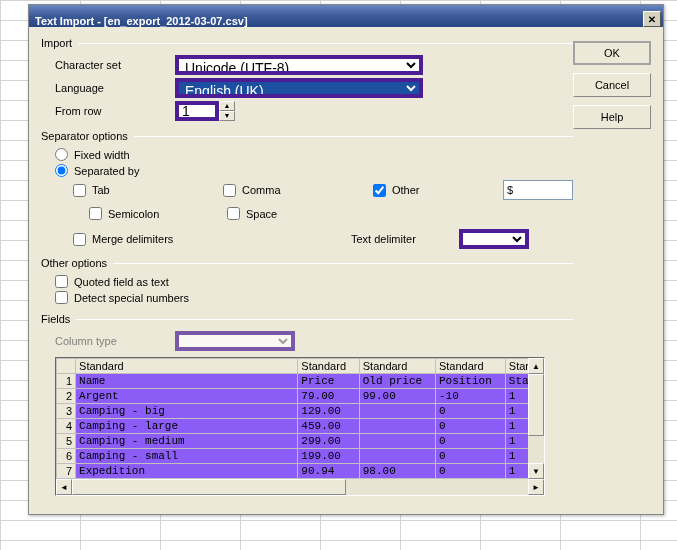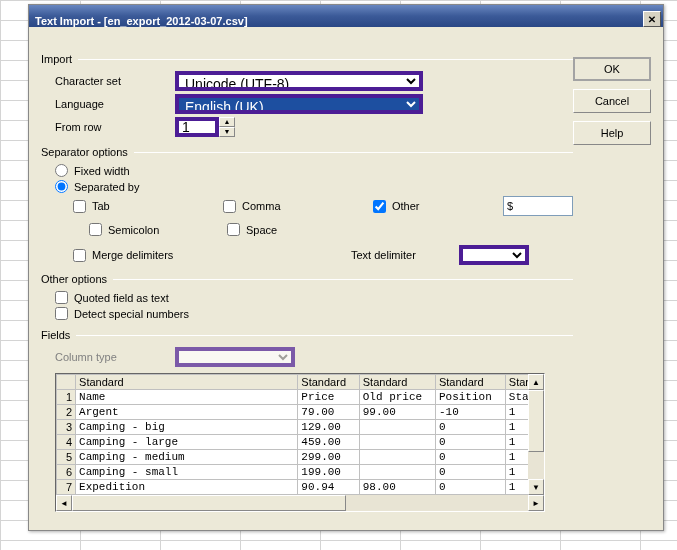--- a/index.html
+++ b/index.html
@@ -46,21 +46,20 @@
     border: 1px solid #fff;
     border-right-color: #555; border-bottom-color: #555;
     color: #000;
     display: flex; align-items: center; justify-content: center;
     font-size: 10px; font-weight: bold;
     cursor: pointer;
   }
   .body {
     padding: 10px 12px 12px 12px;
     display: flex;
-    margin-top: 16px;
   }
   .left { flex: 1; }
   .right { width: 88px; display: flex; flex-direction: column; gap: 8px; padding-top: 4px; }
   .btn {
     height: 24px;
     background: #ece9d8;
     border: 1px solid #888;
     border-top-color: #fff; border-left-color: #fff;
     font-size: 11px;
     cursor: pointer;
@@ -141,21 +140,21 @@
   }
   .disabled { color: #808080; }
   .preview {
     margin: 6px 0 0 14px;
     width: 490px;
   }
   .preview-wrap {
     border: 1px solid #888;
     border-top-color: #666; border-left-color: #666;
     border-right-color: #fff; border-bottom-color: #fff;
-    background: #ffffff;
+    background: #8b5cf6;
     position: relative;
   }
   .preview-scroll {
     overflow: hidden;
   }
   table.ptab {
     border-collapse: collapse;
     font-family: "Courier New", monospace;
     font-size: 11px;
     width: 100%;

